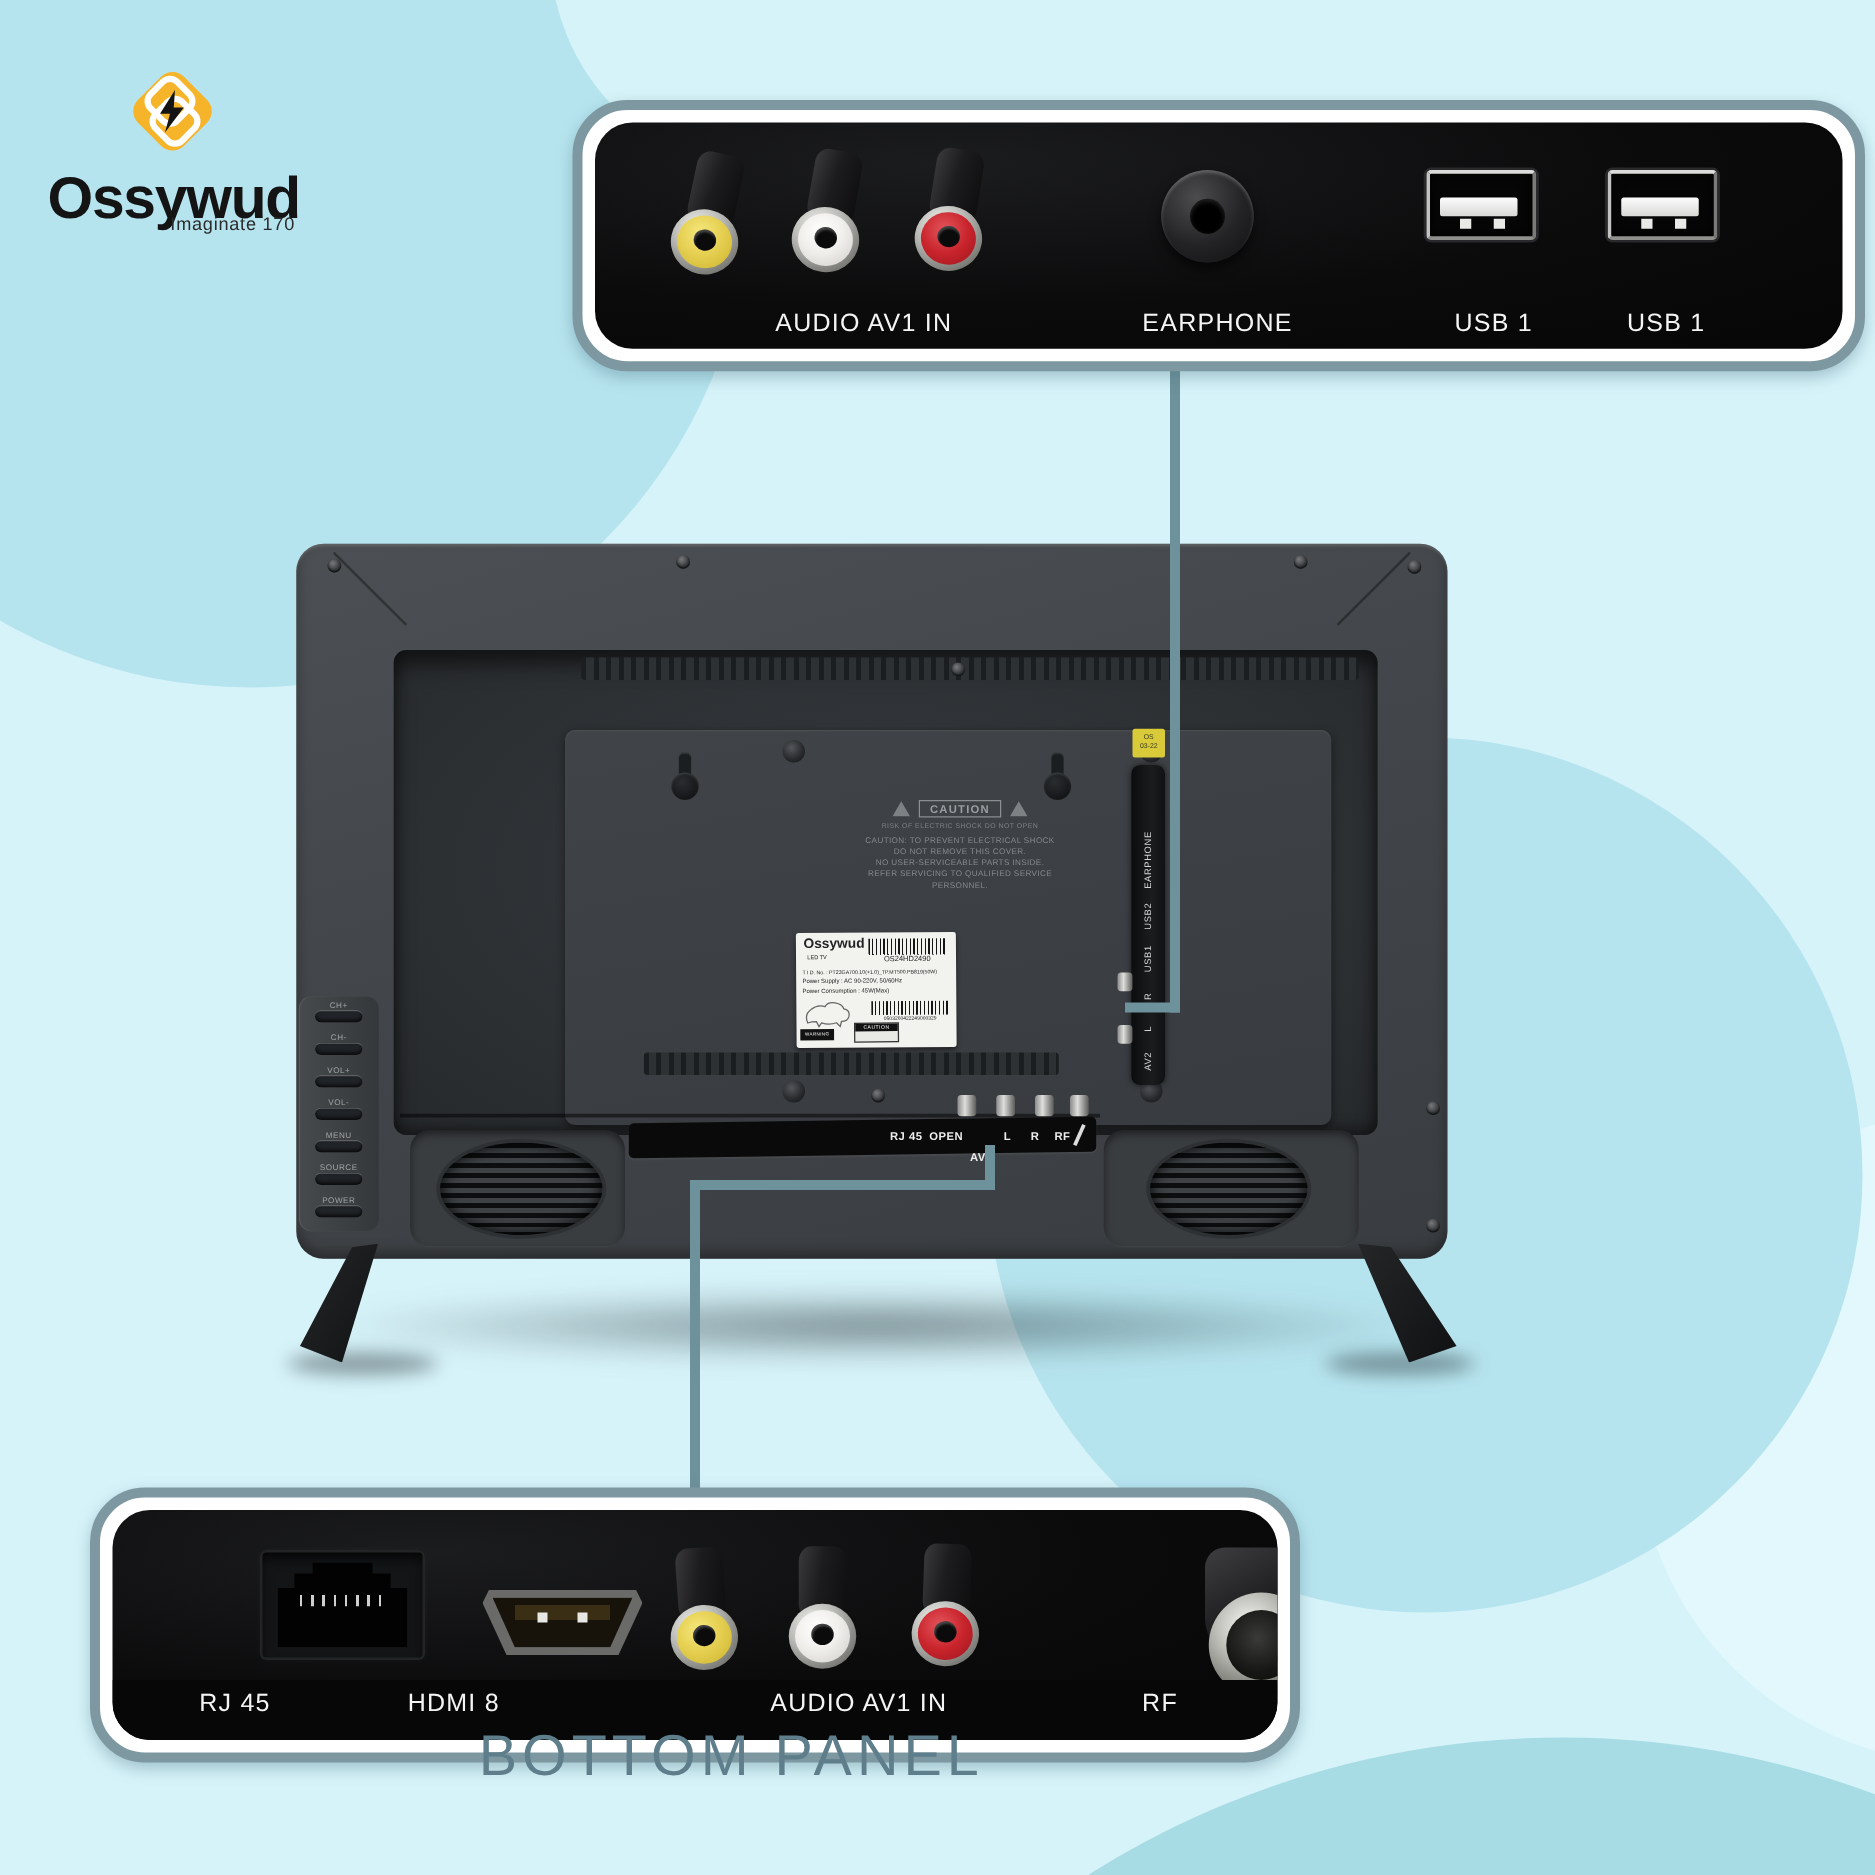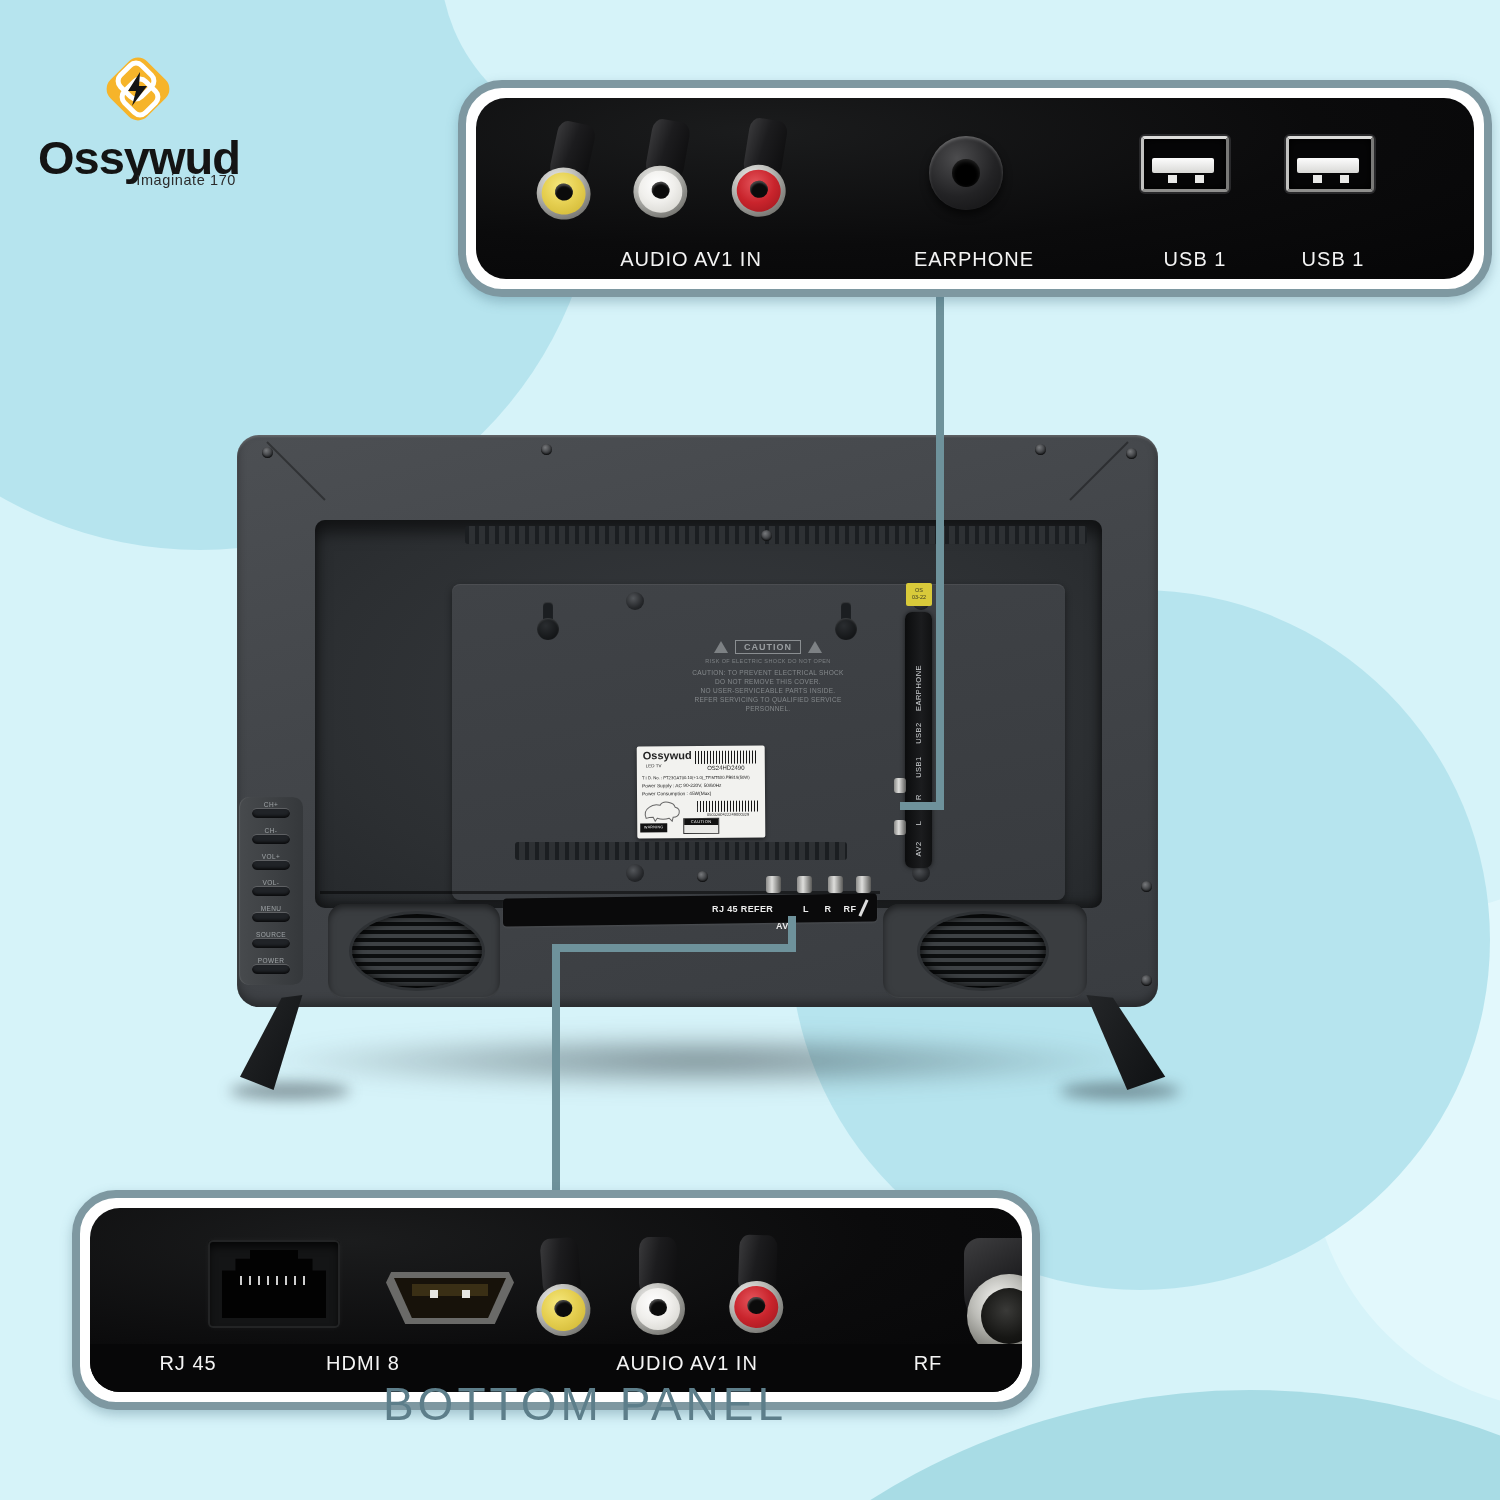--- a/index.html
+++ b/index.html
@@ -269,21 +269,21 @@
   <span class="sideport-label" style="left:918px;top:767px;">USB1</span>
   <span class="sideport-label" style="left:918px;top:797px;">R</span>
   <span class="sideport-label" style="left:918px;top:823px;">L</span>
   <span class="sideport-label" style="left:918px;top:849px;">AV2</span>
   <div class="tail-sm" style="left:894px;top:778px;width:12px;height:15px;"></div>
   <div class="tail-sm" style="left:894px;top:820px;width:12px;height:15px;"></div>
 
   <div class="seam" style="left:320px;top:891px;width:560px;height:3px;background:rgba(0,0,0,.5);"></div>
   <div class="tv-portstrip"></div>
   <span class="tvport-label" style="left:725px;">RJ 45</span>
-  <span class="tvport-label" style="left:757px;">REFER</span>
+  <span class="tvport-label" style="left:757px;">OPEN</span>
   <span class="tvport-label" style="left:785px;margin-top:17px;">AV1</span>
   <span class="tvport-label" style="left:806px;">L</span>
   <span class="tvport-label" style="left:828px;">R</span>
   <span class="tvport-label" style="left:850px;">RF</span>
   <div style="position:absolute;left:862px;top:899px;width:3px;height:18px;background:#ddd;transform:rotate(24deg);"></div>
   <div class="tail-sm" style="left:766px;top:876px;"></div>
   <div class="tail-sm" style="left:797px;top:876px;"></div>
   <div class="tail-sm" style="left:828px;top:876px;"></div>
   <div class="tail-sm" style="left:856px;top:876px;"></div>
 

